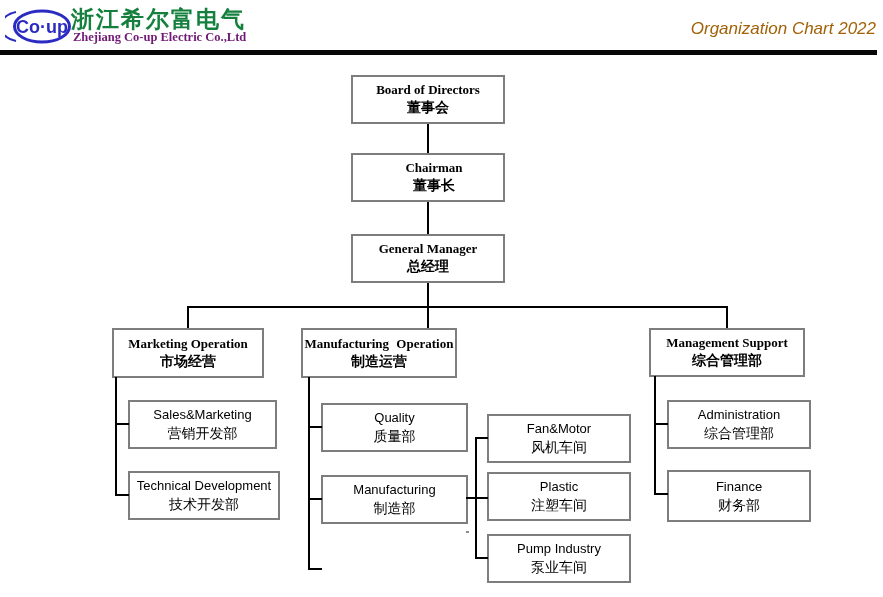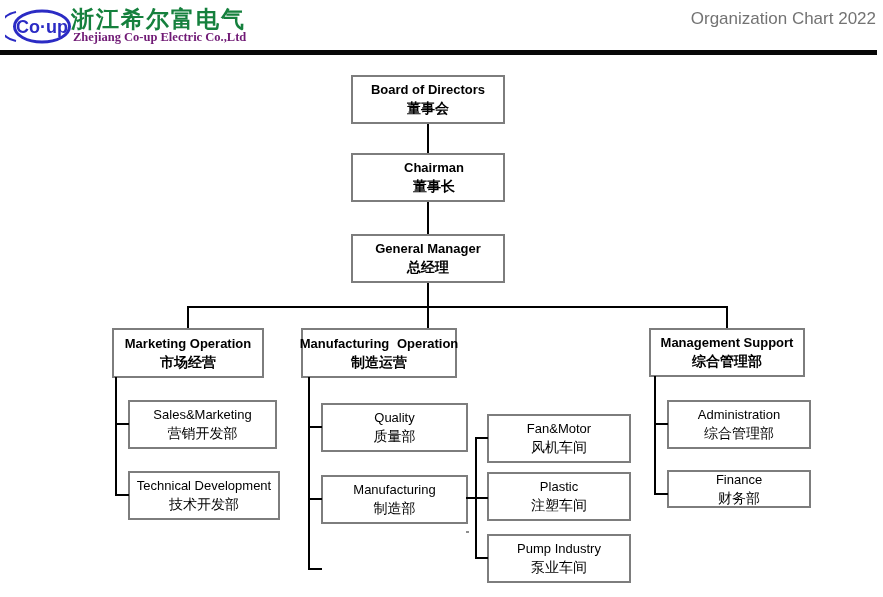--- a/index.html
+++ b/index.html
@@ -14,53 +14,53 @@
     position:absolute; left:71px; top:4px;
     font-size:23px; font-weight:bold; letter-spacing:2px; color:#15803d;
     white-space:nowrap;
   }
   .company-en {
     position:absolute; left:73px; top:30px;
     font-family:"Liberation Serif", serif;
     font-size:12.5px; font-weight:bold; color:#701a75; white-space:nowrap;
   }
   .doc-title {
-    position:absolute; right:7px; top:9px;
-    font-size:17px; color:#737373; white-space:nowrap;
+    position:absolute; right:7px; top:19px;
+    font-size:17px; color:#a16207; white-space:nowrap;font-style:italic;
   }
   .rule { position:absolute; left:0; top:50px; width:877px; height:5px; background:#070707; }
 
   
   .obox {
     position:absolute; box-sizing:border-box;
     border:2px solid #7d7d7d; background:#fff;
     display:flex; flex-direction:column; align-items:center; justify-content:center;
     text-align:center;
   }
   .obox .en { font-size:13px; line-height:17px; white-space:nowrap; }
   .obox .cn { font-size:14px; line-height:20px; white-space:nowrap; }
-  .lvl1 .en, .lvl1 .cn { font-weight:bold; }
+  .lvl1 .en, .lvl1 .cn { font-weight:bold;font-family:Liberation Serif, serif; }
   #b-manufacturing .en { word-spacing:4px; }
 
   #b-board        { left:351px; top:75px;  width:154px; height:49px; }
   #b-chairman     { left:351px; top:153px; width:154px; height:49px;padding-left:12px; }
   #b-gm           { left:351px; top:234px; width:154px; height:49px; }
   #b-marketing    { left:112px; top:328px; width:152px; height:50px; }
   #b-manufacturing{ left:301px; top:328px; width:156px; height:50px; }
   #b-support      { left:649px; top:328px; width:156px; height:49px; }
   #b-sales        { left:128px; top:400px; width:149px; height:49px; }
   #b-techdev      { left:128px; top:471px; width:152px; height:49px; }
   #b-quality      { left:321px; top:403px; width:147px; height:49px; }
   #b-mfgdept      { left:321px; top:475px; width:147px; height:49px;text-align:right; }
   #b-purchasing   { left:321px; top:545px; width:147px; height:49px; }
   #b-fanmotor     { left:487px; top:414px; width:144px; height:49px; }
   #b-plastic      { left:487px; top:472px; width:144px; height:49px; }
   #b-pump         { left:487px; top:534px; width:144px; height:49px; }
   #b-admin        { left:667px; top:400px; width:144px; height:49px; }
-  #b-finance      { left:667px; top:470px; width:144px; height:38px; }
+  #b-finance      { left:667px; top:470px; width:144px; height:52px; }
 
   
   .vline { position:absolute; width:2px; background:#000; }
   .hline { position:absolute; height:2px; background:#000; }
   .stray { position:absolute; width:3px; height:2px; background:#8e8e8e; }
 </style>
 </head>
 <body>
 
 <div class="page">

